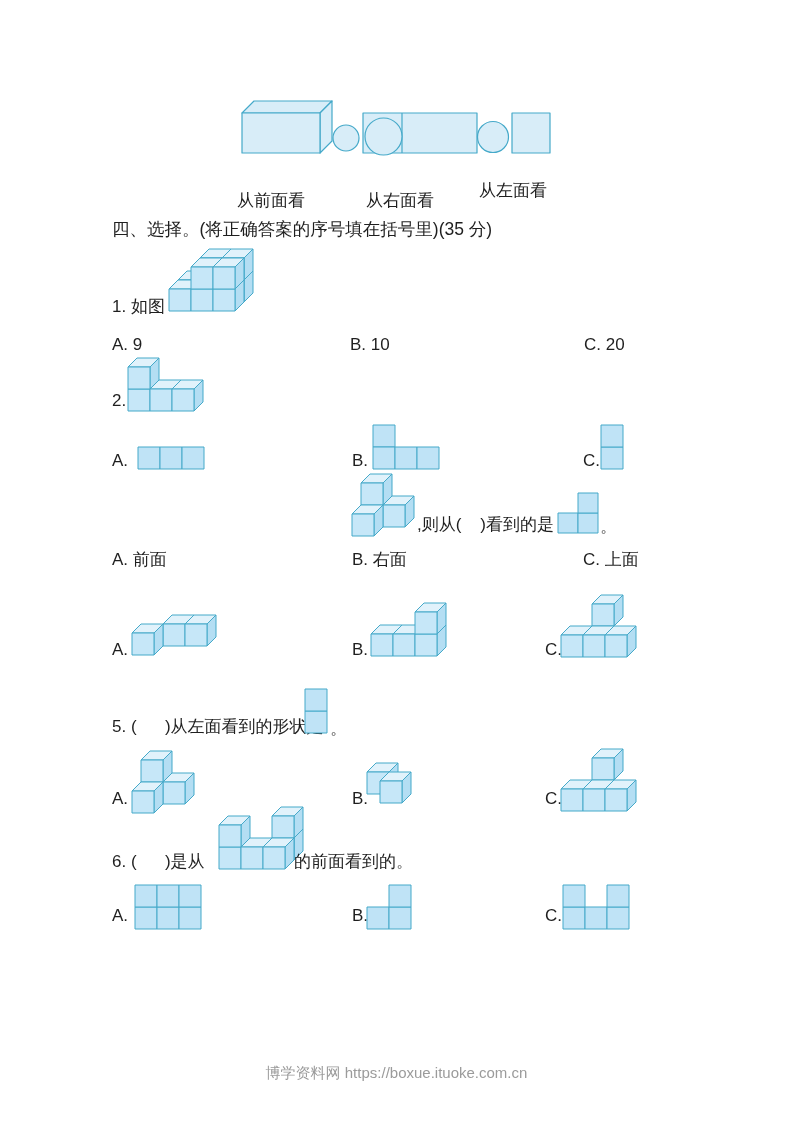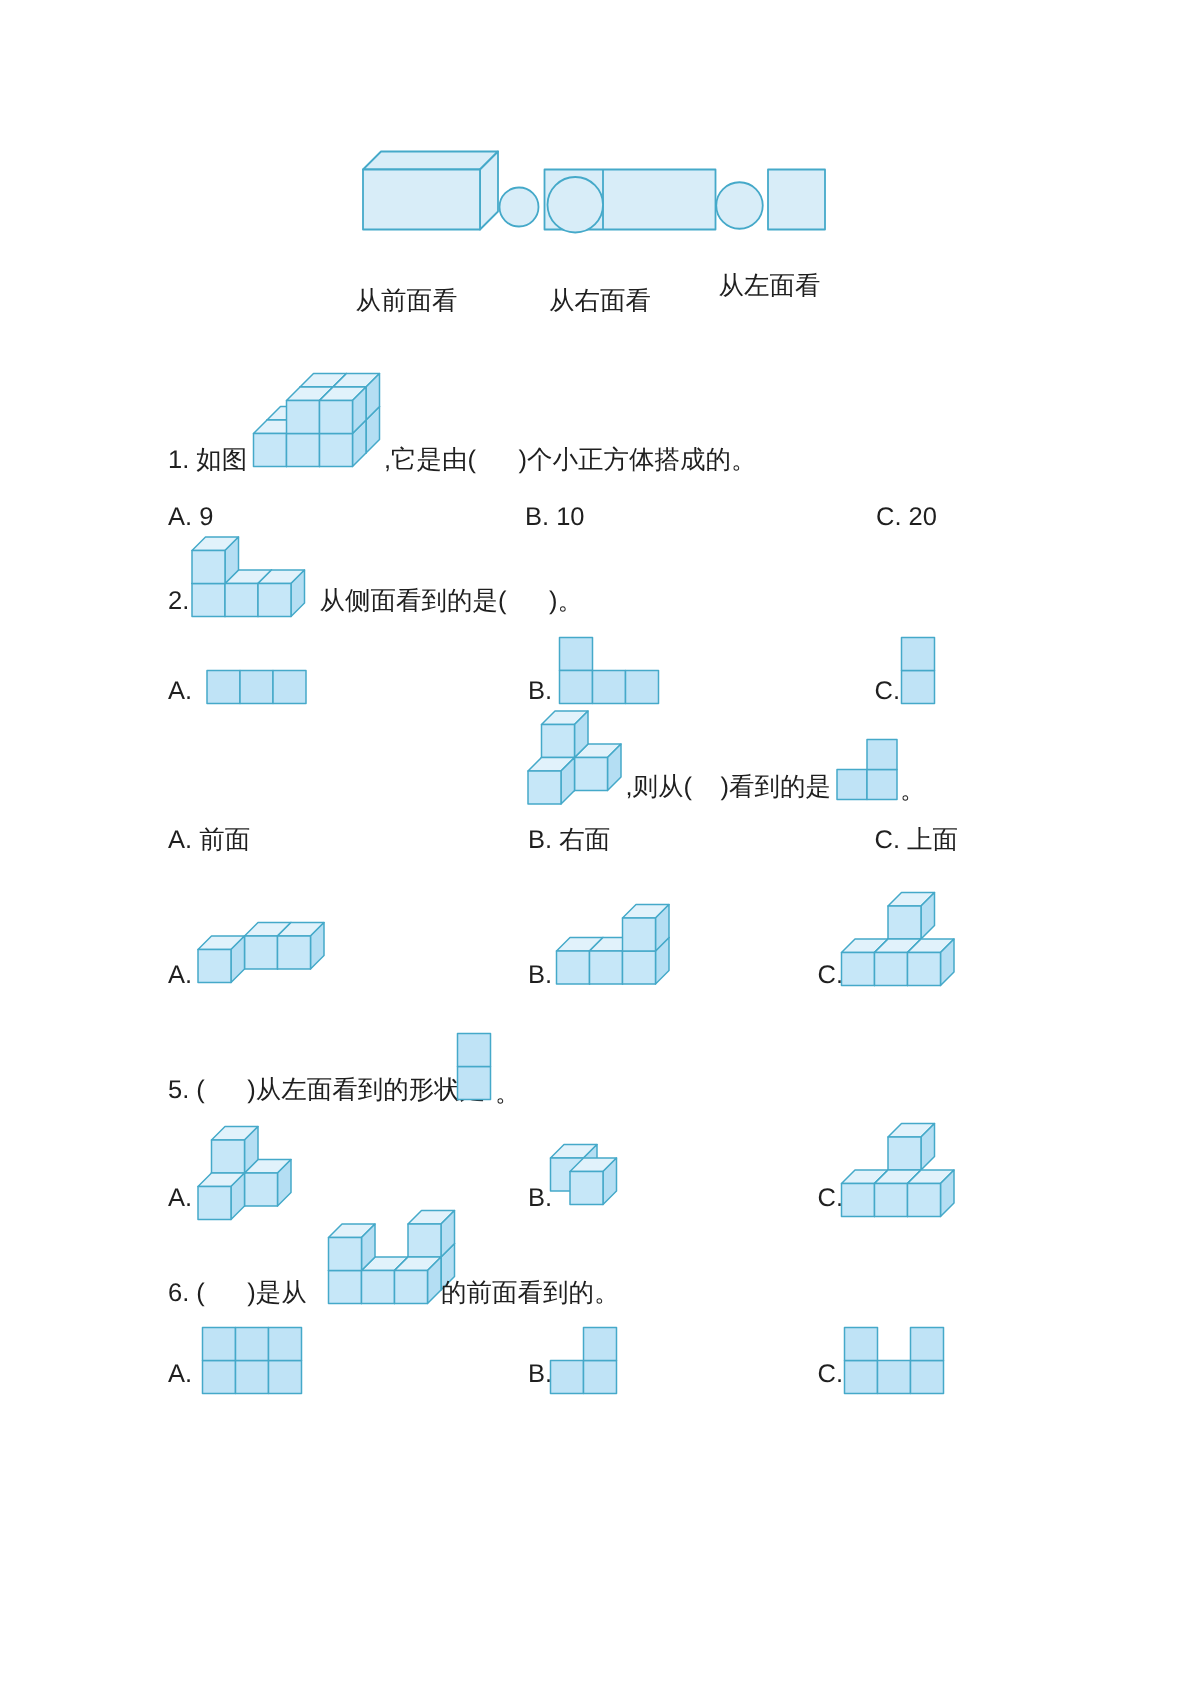--- a/index.html
+++ b/index.html
@@ -28,20 +28,21 @@
       <circle cx="153.5" cy="46.5" r="18.5"></circle>
       <circle cx="263" cy="47" r="15.5"></circle>
       <rect x="282" y="23" width="38" height="40"></rect>
     </g>
   </svg>
 
   <div class="txt" style="left:237px;top:190px">从前面看</div>
   <div class="txt" style="left:366px;top:190px">从右面看</div>
   <div class="txt" style="left:479px;top:180px">从左面看</div>
 
+  <div class="txt section" style="left:112px;top:219px">四、选择。(将正确答案的序号填在括号里)(35 分)</div>
 
   <div class="txt" style="left:112px;top:296px">1. 如图</div>
   <div class="fig" style="left:168px;top:248px">
       <svg width="86" height="64" viewBox="-23 -63 86 64">
         <polygon points="-13,-31 -4,-40 18,-40 9,-31" fill="#e1f2fb" stroke="#45a9c9" stroke-width="1" stroke-linejoin="round"></polygon>
         <polygon points="9,-31 18,-40 18,-18 9,-9" fill="#b4def3" stroke="#45a9c9" stroke-width="1" stroke-linejoin="round"></polygon>
         <polygon points="-13,-31 9,-31 9,-9 -13,-9" fill="#c6e7f8" stroke="#45a9c9" stroke-width="1" stroke-linejoin="round"></polygon>
         <polygon points="9,-31 18,-40 40,-40 31,-31" fill="#e1f2fb" stroke="#45a9c9" stroke-width="1" stroke-linejoin="round"></polygon>
         <polygon points="31,-31 40,-40 40,-18 31,-9" fill="#b4def3" stroke="#45a9c9" stroke-width="1" stroke-linejoin="round"></polygon>
         <polygon points="9,-31 31,-31 31,-9 9,-9" fill="#c6e7f8" stroke="#45a9c9" stroke-width="1" stroke-linejoin="round"></polygon>
@@ -64,21 +65,20 @@
         <polygon points="44,-22 53,-31 53,-9 44,0" fill="#b4def3" stroke="#45a9c9" stroke-width="1" stroke-linejoin="round"></polygon>
         <polygon points="22,-22 44,-22 44,0 22,0" fill="#c6e7f8" stroke="#45a9c9" stroke-width="1" stroke-linejoin="round"></polygon>
         <polygon points="0,-44 9,-53 31,-53 22,-44" fill="#e1f2fb" stroke="#45a9c9" stroke-width="1" stroke-linejoin="round"></polygon>
         <polygon points="22,-44 31,-53 31,-31 22,-22" fill="#b4def3" stroke="#45a9c9" stroke-width="1" stroke-linejoin="round"></polygon>
         <polygon points="0,-44 22,-44 22,-22 0,-22" fill="#c6e7f8" stroke="#45a9c9" stroke-width="1" stroke-linejoin="round"></polygon>
         <polygon points="22,-44 31,-53 53,-53 44,-44" fill="#e1f2fb" stroke="#45a9c9" stroke-width="1" stroke-linejoin="round"></polygon>
         <polygon points="44,-44 53,-53 53,-31 44,-22" fill="#b4def3" stroke="#45a9c9" stroke-width="1" stroke-linejoin="round"></polygon>
         <polygon points="22,-44 44,-44 44,-22 22,-22" fill="#c6e7f8" stroke="#45a9c9" stroke-width="1" stroke-linejoin="round"></polygon>
       </svg>
     </div>
-  <div class="txt" style="left:256px;top:296px">,它是由(      )个小正方体搭成的。</div>
   <div class="txt" style="left:112px;top:334px">A. 9</div>
   <div class="txt" style="left:350px;top:334px">B. 10</div>
   <div class="txt" style="left:584px;top:334px">C. 20</div>
 
   <div class="txt" style="left:112px;top:390px">2.</div>
   <div class="fig" style="left:127px;top:357px">
       <svg width="77" height="55" viewBox="-1 -54 77 55">
         <polygon points="0,-22 9,-31 31,-31 22,-22" fill="#e1f2fb" stroke="#45a9c9" stroke-width="1" stroke-linejoin="round"></polygon>
         <polygon points="22,-22 31,-31 31,-9 22,0" fill="#b4def3" stroke="#45a9c9" stroke-width="1" stroke-linejoin="round"></polygon>
         <polygon points="0,-22 22,-22 22,0 0,0" fill="#c6e7f8" stroke="#45a9c9" stroke-width="1" stroke-linejoin="round"></polygon>
@@ -86,21 +86,20 @@
         <polygon points="44,-22 53,-31 53,-9 44,0" fill="#b4def3" stroke="#45a9c9" stroke-width="1" stroke-linejoin="round"></polygon>
         <polygon points="22,-22 44,-22 44,0 22,0" fill="#c6e7f8" stroke="#45a9c9" stroke-width="1" stroke-linejoin="round"></polygon>
         <polygon points="44,-22 53,-31 75,-31 66,-22" fill="#e1f2fb" stroke="#45a9c9" stroke-width="1" stroke-linejoin="round"></polygon>
         <polygon points="66,-22 75,-31 75,-9 66,0" fill="#b4def3" stroke="#45a9c9" stroke-width="1" stroke-linejoin="round"></polygon>
         <polygon points="44,-22 66,-22 66,0 44,0" fill="#c6e7f8" stroke="#45a9c9" stroke-width="1" stroke-linejoin="round"></polygon>
         <polygon points="0,-44 9,-53 31,-53 22,-44" fill="#e1f2fb" stroke="#45a9c9" stroke-width="1" stroke-linejoin="round"></polygon>
         <polygon points="22,-44 31,-53 31,-31 22,-22" fill="#b4def3" stroke="#45a9c9" stroke-width="1" stroke-linejoin="round"></polygon>
         <polygon points="0,-44 22,-44 22,-22 0,-22" fill="#c6e7f8" stroke="#45a9c9" stroke-width="1" stroke-linejoin="round"></polygon>
       </svg>
     </div>
-  <div class="txt" style="left:213px;top:390px">从侧面看到的是(      )。</div>
   <div class="txt" style="left:112px;top:450px">A.</div>
   <div class="fig" style="left:137px;top:446px">
       <svg width="68" height="24" viewBox="-1 -23 68 24">
         <polygon points="0,-22 22,-22 22,0 0,0" fill="#bfe3f6" stroke="#45a9c9" stroke-width="1" stroke-linejoin="round"></polygon>
         <polygon points="22,-22 44,-22 44,0 22,0" fill="#bfe3f6" stroke="#45a9c9" stroke-width="1" stroke-linejoin="round"></polygon>
         <polygon points="44,-22 66,-22 66,0 44,0" fill="#bfe3f6" stroke="#45a9c9" stroke-width="1" stroke-linejoin="round"></polygon>
       </svg>
     </div>
   <div class="txt" style="left:352px;top:450px">B.</div>
   <div class="fig" style="left:372px;top:424px">
@@ -298,14 +297,15 @@
   <div class="fig" style="left:562px;top:884px">
       <svg width="68" height="46" viewBox="-1 -45 68 46">
         <polygon points="0,-22 22,-22 22,0 0,0" fill="#bfe3f6" stroke="#45a9c9" stroke-width="1" stroke-linejoin="round"></polygon>
         <polygon points="22,-22 44,-22 44,0 22,0" fill="#bfe3f6" stroke="#45a9c9" stroke-width="1" stroke-linejoin="round"></polygon>
         <polygon points="44,-22 66,-22 66,0 44,0" fill="#bfe3f6" stroke="#45a9c9" stroke-width="1" stroke-linejoin="round"></polygon>
         <polygon points="0,-44 22,-44 22,-22 0,-22" fill="#bfe3f6" stroke="#45a9c9" stroke-width="1" stroke-linejoin="round"></polygon>
         <polygon points="44,-44 66,-44 66,-22 44,-22" fill="#bfe3f6" stroke="#45a9c9" stroke-width="1" stroke-linejoin="round"></polygon>
       </svg>
     </div>
 
+  <div class="footer">博学资料网 https://boxue.ituoke.com.cn</div>
 
 </div>
 
 </body></html>

